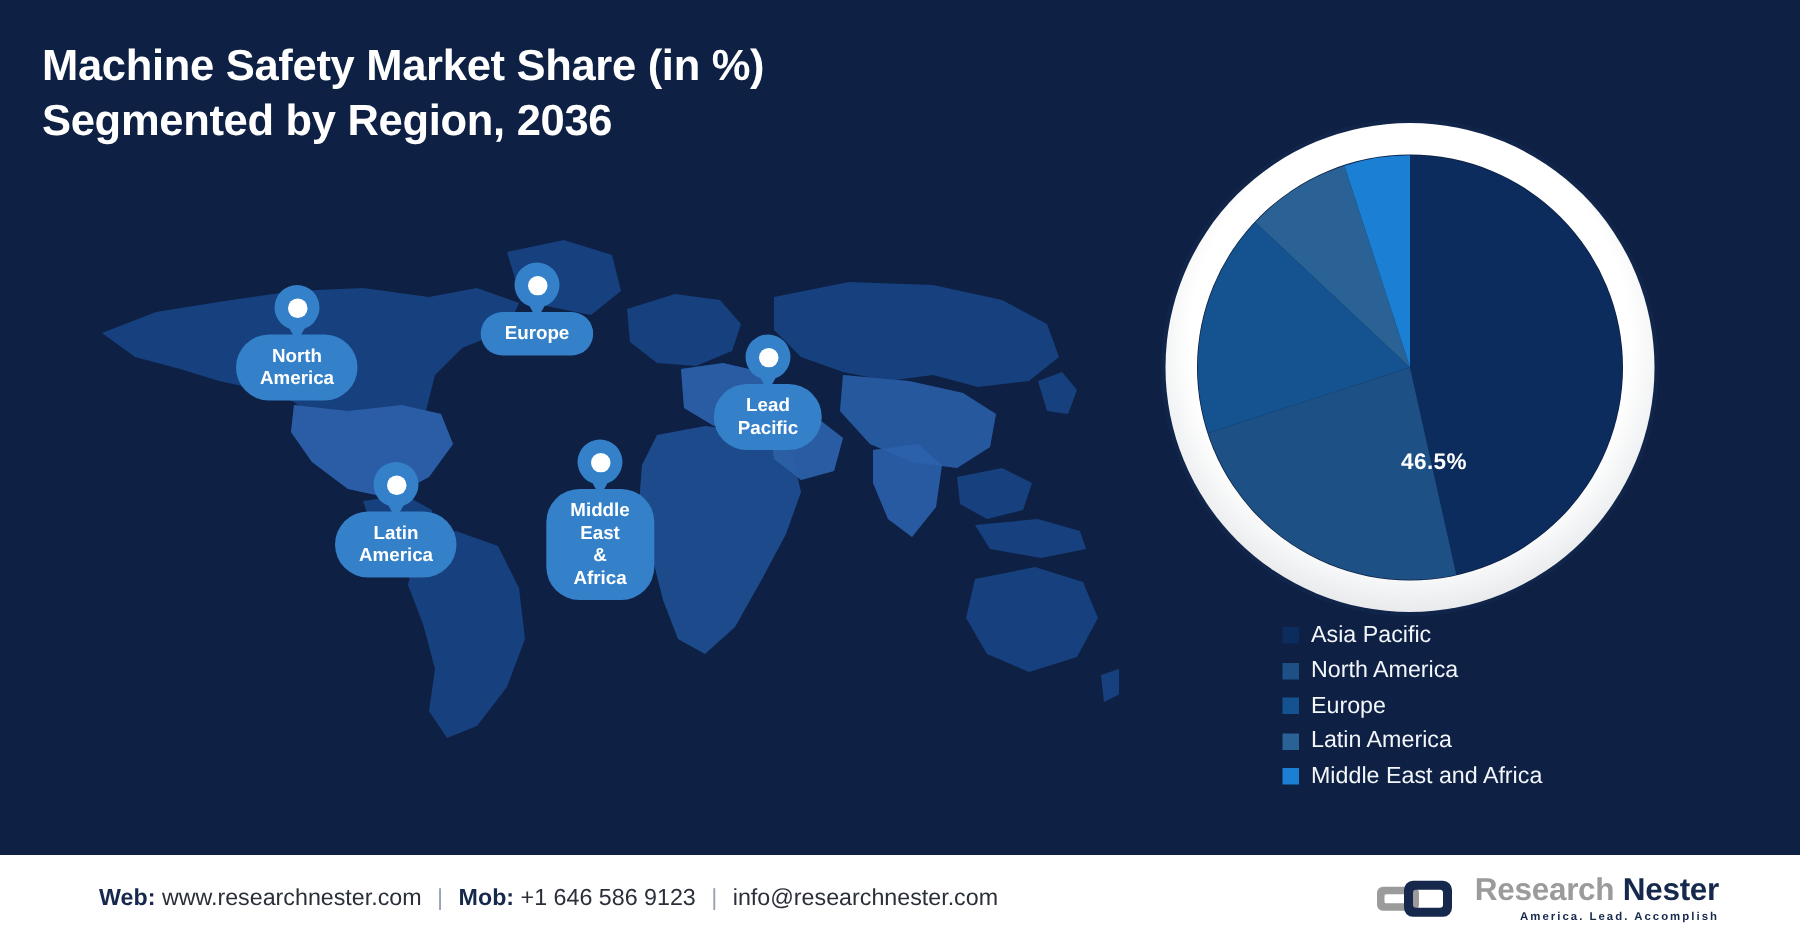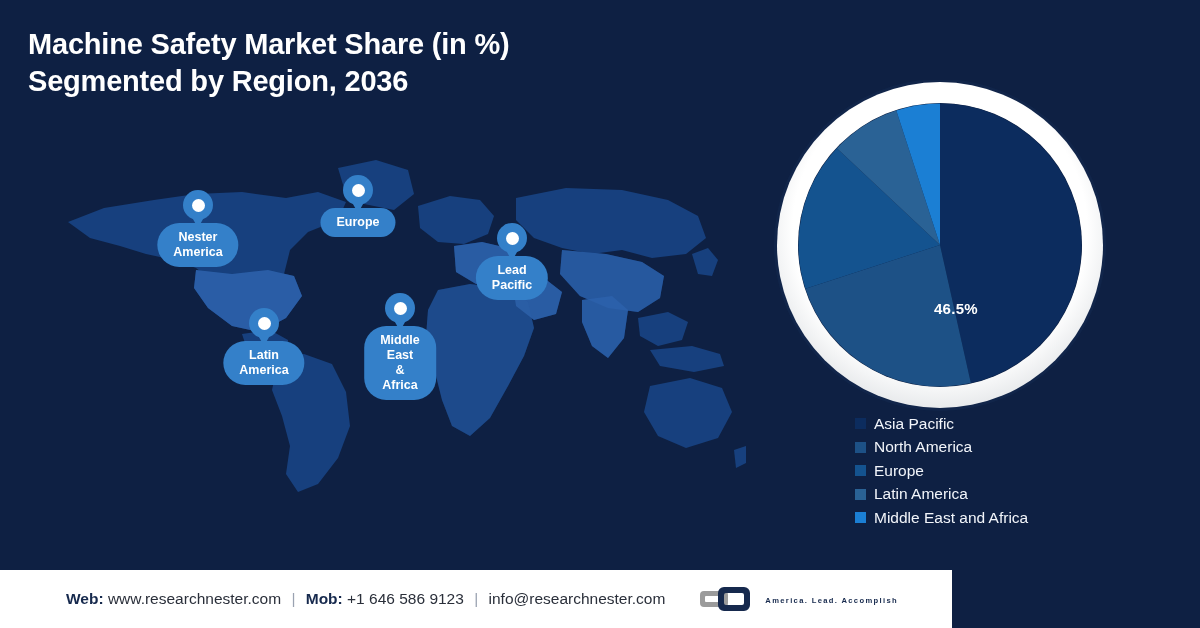--- a/index.html
+++ b/index.html
@@ -60,21 +60,21 @@
   }
 
   
   #legend { position:absolute; left:855px; top:412px; }
   .legend-row { display:flex; align-items:center; height:23.5px; }
   .legend-swatch { width:11px; height:11px; margin-right:8px; flex:0 0 auto; }
   .legend-label { color:#f2f5fa; font-size:15.5px; white-space:nowrap; }
 
   
   #footer {
-    position:absolute; left:0; top:570px; width:952px; height:58px;
+    position:absolute; left:0; top:570px; width:1200px; height:58px;
     background:#ffffff; display:flex; align-items:center;padding-left:19px;
   }
   #footer-text {
     position:absolute; left:66px; top:50%; transform:translateY(-50%);
     font-size:15.5px; color:#2a2f3a; white-space:nowrap;
   }
   #footer-text b { color:#16294d; font-weight:bold; }
   #footer-text .sep { color:#9aa2b1; margin:0 6px; }
 
   #logo { position:absolute; right:54px; top:50%; transform:translateY(-50%);
@@ -142,21 +142,21 @@
       </g>
     </svg>
 
     <div class="pin" style="left: 152px; top: 40px;">
       <div class="pin-marker">
         <div class="pin-tail"></div>
         <div class="pin-head">
             <div class="pin-dot"></div>
           </div>
       </div>
-      <div class="pin-label">Nester
+      <div class="pin-label">North
 America</div>
     </div>
 
     <div class="pin" style="left: 312px; top: 25px;">
       <div class="pin-marker">
         <div class="pin-tail"></div>
         <div class="pin-head">
             <div class="pin-dot"></div>
           </div>
       </div>
@@ -255,18 +255,21 @@
     </div>
 
     <div id="logo">
       <svg id="logo-mark" width="56" height="30" viewBox="0 0 56 30">
         <path d="M4 7 h20 a4 4 0 0 1 4 4 v8 a4 4 0 0 1 -4 4 h-20 a4 4 0 0 1 -4 -4 v-8 a4 4 0 0 1 4 -4 z
                  M6 12 h16 a1 1 0 0 1 1 1 v4 a1 1 0 0 1 -1 1 h-16 a1 1 0 0 1 -1 -1 v-4 a1 1 0 0 1 1 -1 z" fill="#9b9b9b" fill-rule="evenodd"></path>
         <path d="M24 3 h20 a6 6 0 0 1 6 6 v12 a6 6 0 0 1 -6 6 h-20 a6 6 0 0 1 -6 -6 v-12 a6 6 0 0 1 6 -6 z
                  M26 9 h16 a2 2 0 0 1 2 2 v8 a2 2 0 0 1 -2 2 h-16 a2 2 0 0 1 -2 -2 v-8 a2 2 0 0 1 2 -2 z" fill="#16294d" fill-rule="evenodd"></path>
       </svg>
       <div id="logo-text">
+        <div id="logo-title">
+          <span class="rs">Research </span><span class="ns">Nester</span>
+        </div>
         <div id="logo-tagline">America. Lead. Accomplish</div>
       </div>
     </div>
   </div>
 
 </div>
 
 </body></html>

